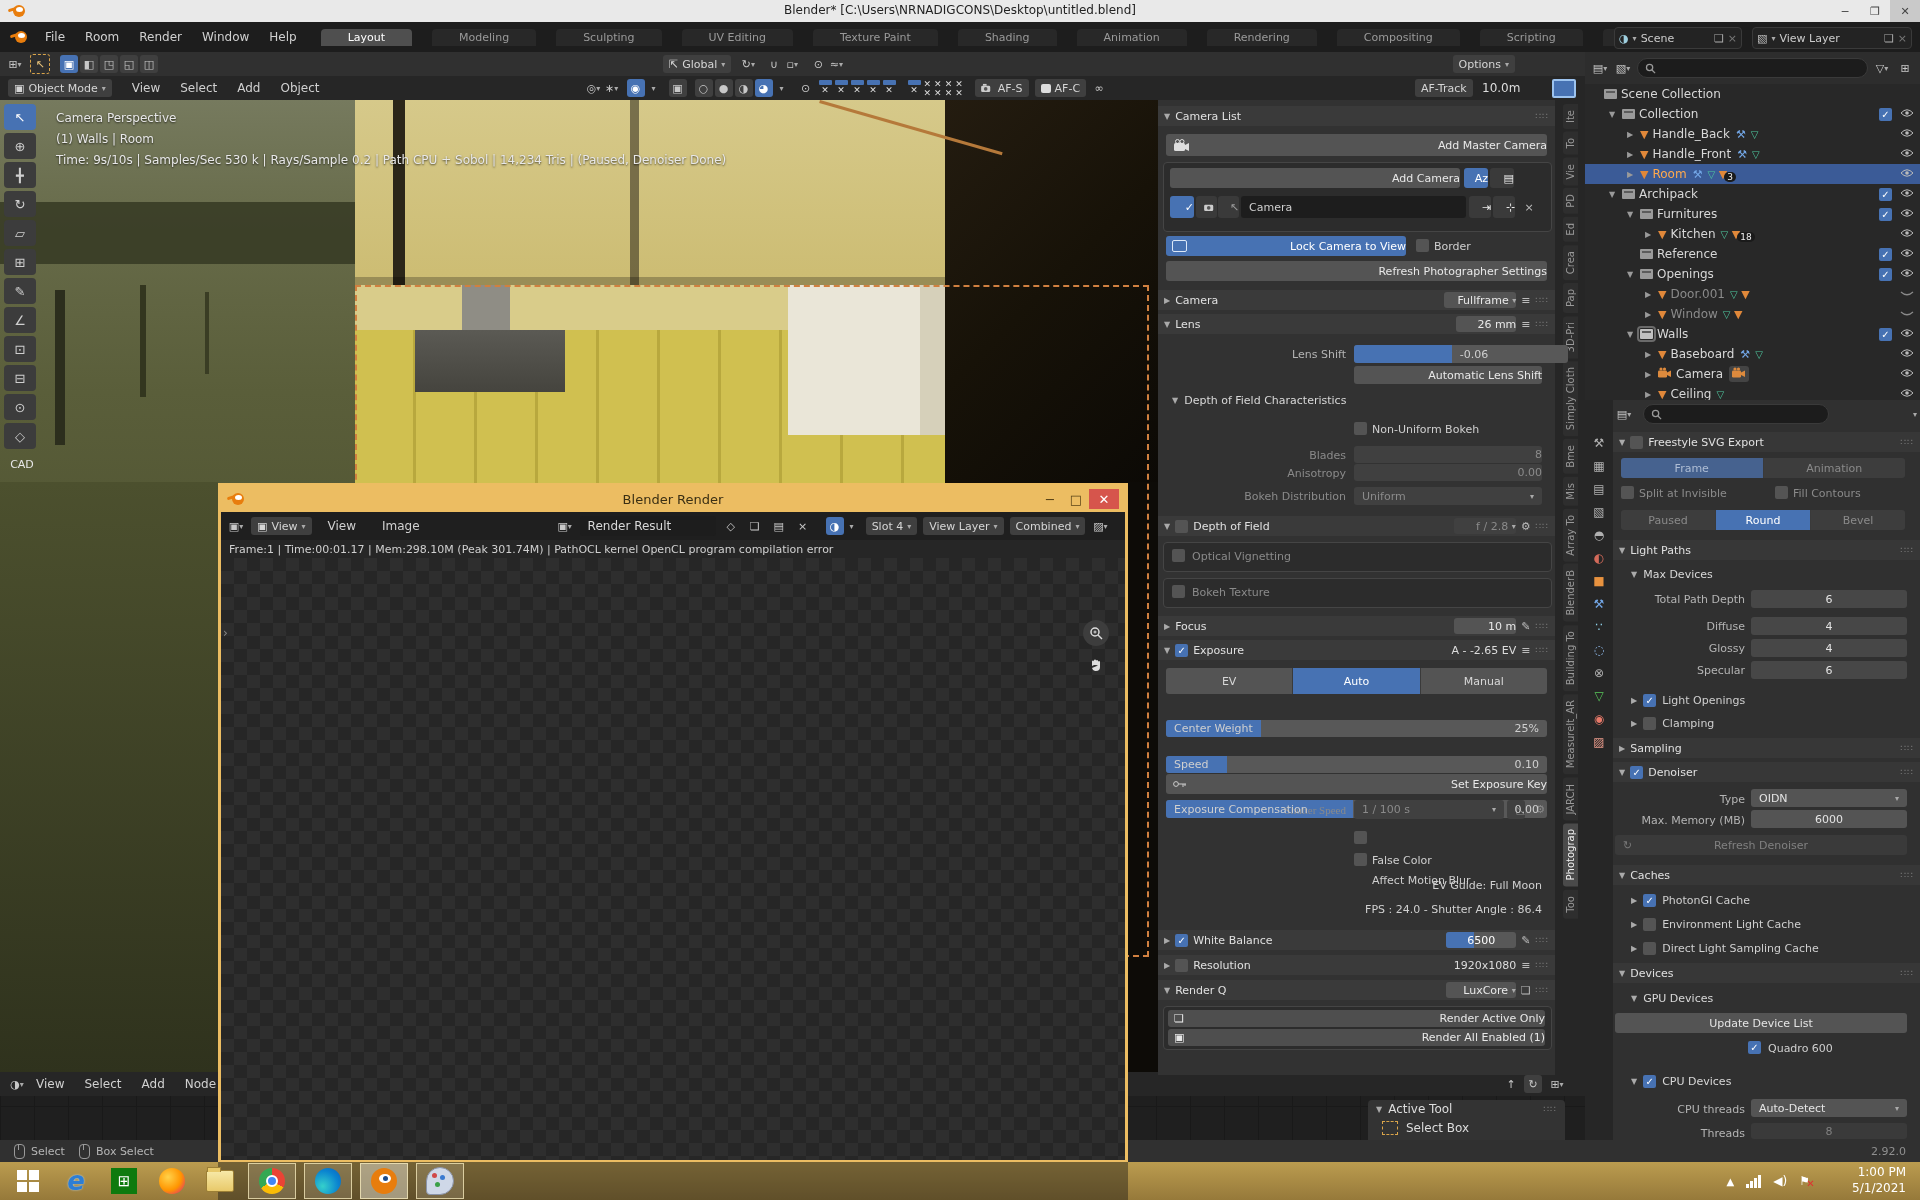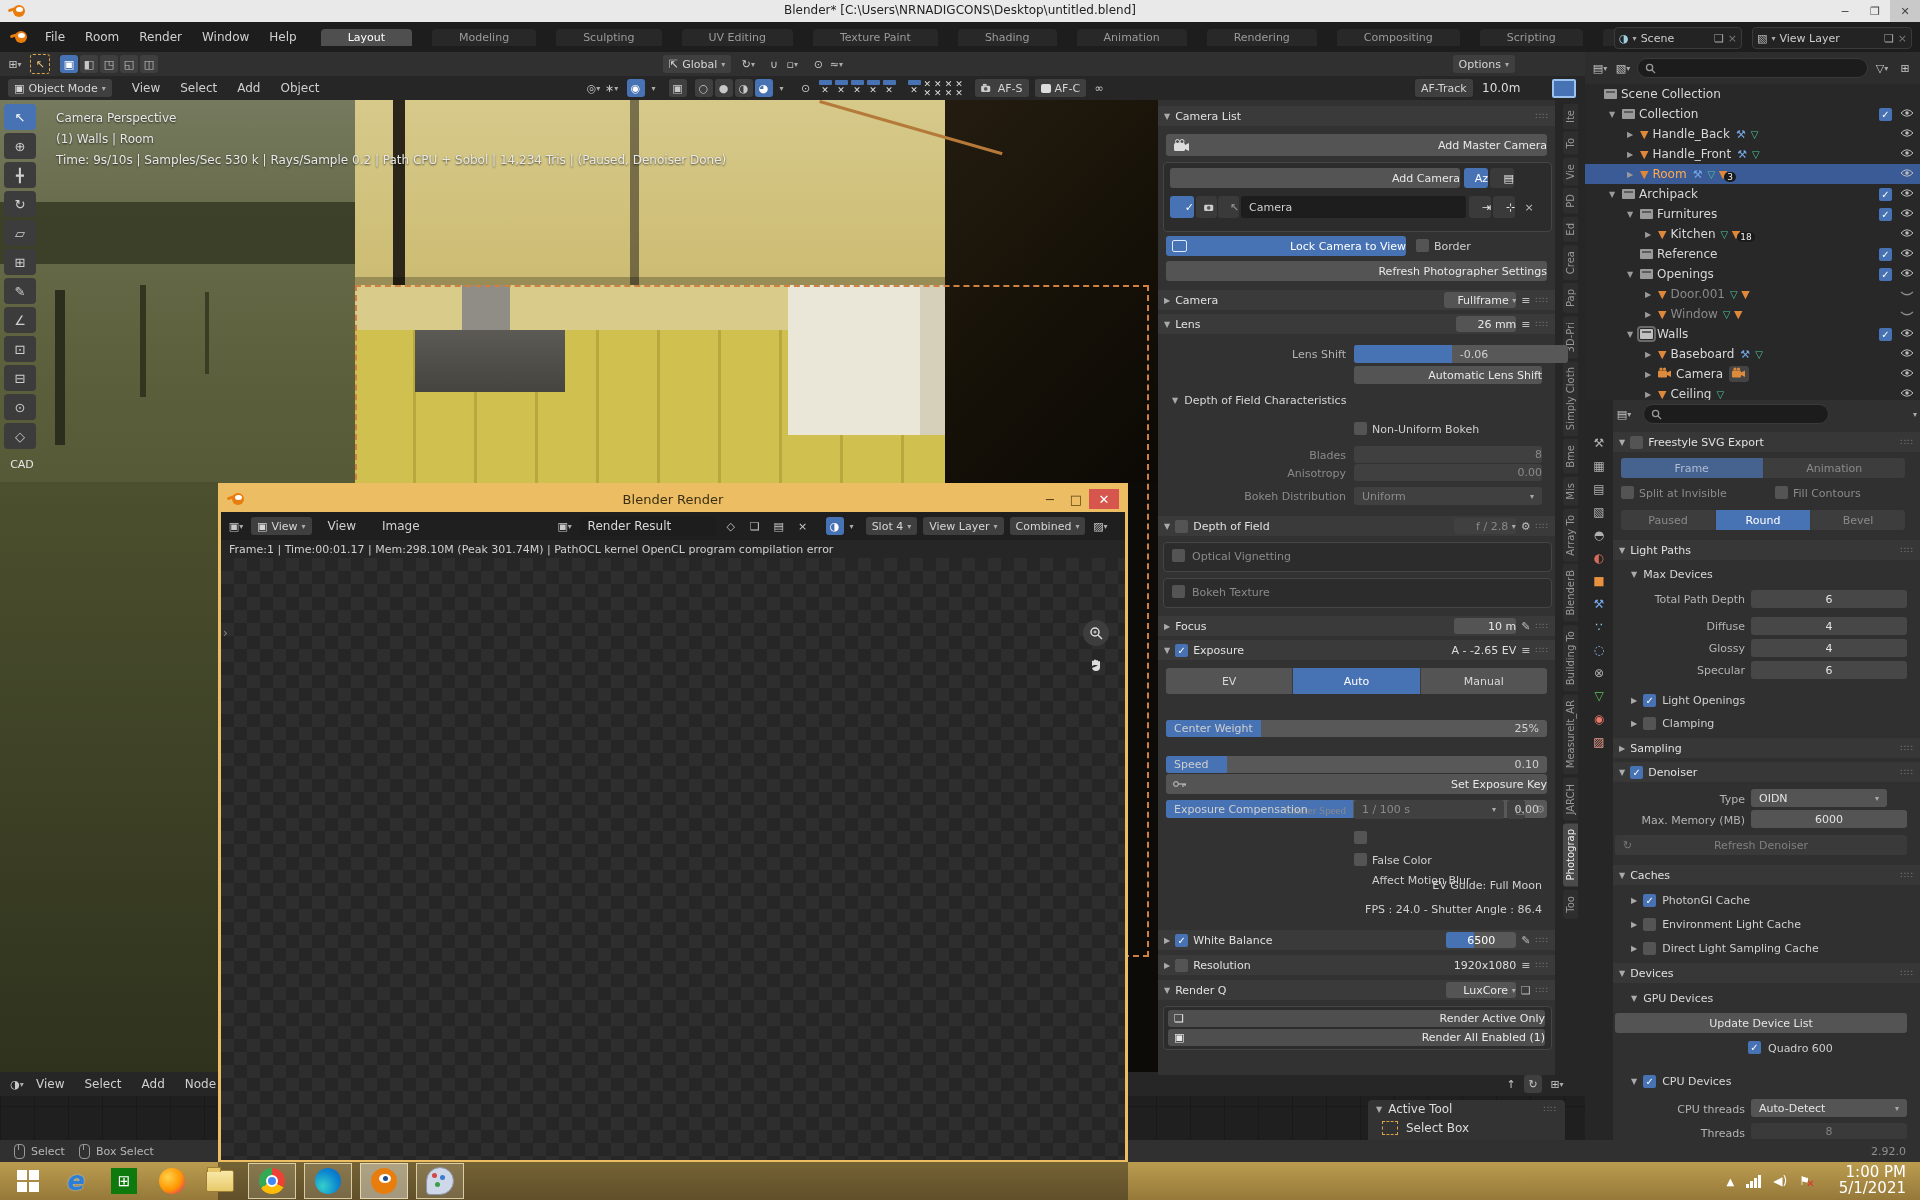--- a/index.html
+++ b/index.html
@@ -109,21 +109,21 @@
   #statusbar{left:0;top:1140px;width:1920px;height:22px;background:#303030;z-index:3;display:flex;align-items:center;color:#b5b5b5;font-size:11px;}
   .mouseico{width:9px;height:13px;border:1px solid #9a9a9a;border-radius:4px;position:relative;margin:0 6px 0 14px;}
   .mouseico::after{content:"";position:absolute;left:3px;top:0;width:1px;height:5px;background:#9a9a9a;}
   
   #taskbar{left:0;top:1162px;width:1920px;height:38px;z-index:30;background:linear-gradient(180deg,#bb9c4f,#96793a);display:flex;align-items:center;}
   #taskbar .shade{position:absolute;left:218px;top:0;width:910px;height:38px;background:rgba(30,28,22,.45);}
   .tapp{width:40px;height:34px;display:flex;align-items:center;justify-content:center;position:relative;margin-left:8px;}
   .tapp.boxed{border:1px solid rgba(248,236,190,.75);background:rgba(255,250,230,.15);width:46px;}
   .tapp.active{background:rgba(255,252,240,.42);}
   .tray{color:#fff;font-size:12px;display:flex;align-items:center;gap:12px;position:absolute;right:110px;top:0;height:38px;}
-  #clock{position:absolute;right:14px;top:2px;text-align:right;color:#fff;font-size:15px;line-height:16px;}
+  #clock{position:absolute;right:14px;top:2px;text-align:right;color:#fff;font-size:12px;line-height:16px;}
   
   .i-start{width:22px;height:22px;display:grid;grid-template-columns:10px 10px;grid-template-rows:10px 10px;gap:2px;}
   .i-start span{background:#fff;}
   .i-ie{color:#2d7ed4;font-size:26px;font-style:italic;font-weight:bold;text-shadow:0 0 2px #bcd8f2;}
   .i-store{width:26px;height:26px;background:#0e7a0e;color:#fff;display:flex;align-items:center;justify-content:center;font-size:15px;}
   .i-ff{width:26px;height:26px;border-radius:50%;background:radial-gradient(circle at 35% 35%,#ffd24a,#ff9500 55%,#e3336e 90%);}
   .i-exp{width:26px;height:20px;background:linear-gradient(180deg,#f7e9a8,#e8c96a);border:1px solid #9c7f35;border-radius:2px;position:relative;}
   .i-exp::before{content:"";position:absolute;left:0;top:-4px;width:12px;height:4px;background:#e8c96a;border:1px solid #9c7f35;border-bottom:none;}
   .i-chrome{width:26px;height:26px;border-radius:50%;background:conic-gradient(#ea4335 0 33%,#fbbc05 0 66%,#34a853 0 100%);position:relative;}
   .i-chrome::after{content:"";position:absolute;left:7px;top:7px;width:12px;height:12px;border-radius:50%;background:#4285f4;border:2px solid #fff;box-sizing:border-box;}
@@ -871,21 +871,21 @@
         <span>Sampling</span>
         <span class="dots" style="margin-left:auto;">∷∷</span>
     </div>
     <div class="phdr2" style="top:362px;">
       <span class="caret">▼</span>
         <span class="chk on"></span>
       <span>Denoiser</span>
         <span class="dots" style="margin-left:auto;">∷∷</span>
     </div>
     <span class="plbl" style="left:30px;top:393px;width:130px;">Type</span>
-    <div class="pfield abs" style="left:166px;top:389px;width:136px;height:18px;justify-content:space-between;padding:0 8px;box-sizing:border-box;background:#545454;">
+    <div class="pfield abs" style="left:166px;top:389px;width:156px;height:18px;justify-content:space-between;padding:0 8px;box-sizing:border-box;background:#545454;">
       <span>OIDN</span>
         <span class="caret" style="margin-left:auto;">▾</span>
     </div>
     <span class="plbl" style="left:30px;top:414px;width:130px;">Max. Memory (MB)</span>
     <div class="pfield abs" style="left:166px;top:410px;width:156px;height:18px;background:#545454;">
         <span>6000</span>
       </div>
     <div class="pfield dim abs" style="left:30px;top:435px;width:292px;height:20px;">
       <span style="position:absolute;left:8px;color:#777;">↻</span>
       <span>Refresh Denoiser</span>

